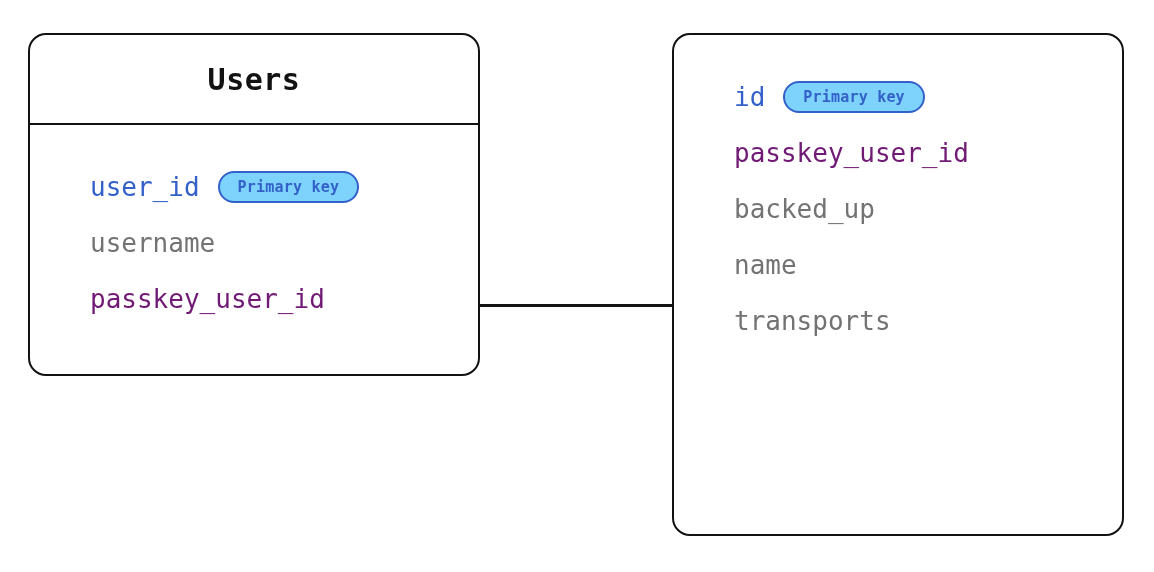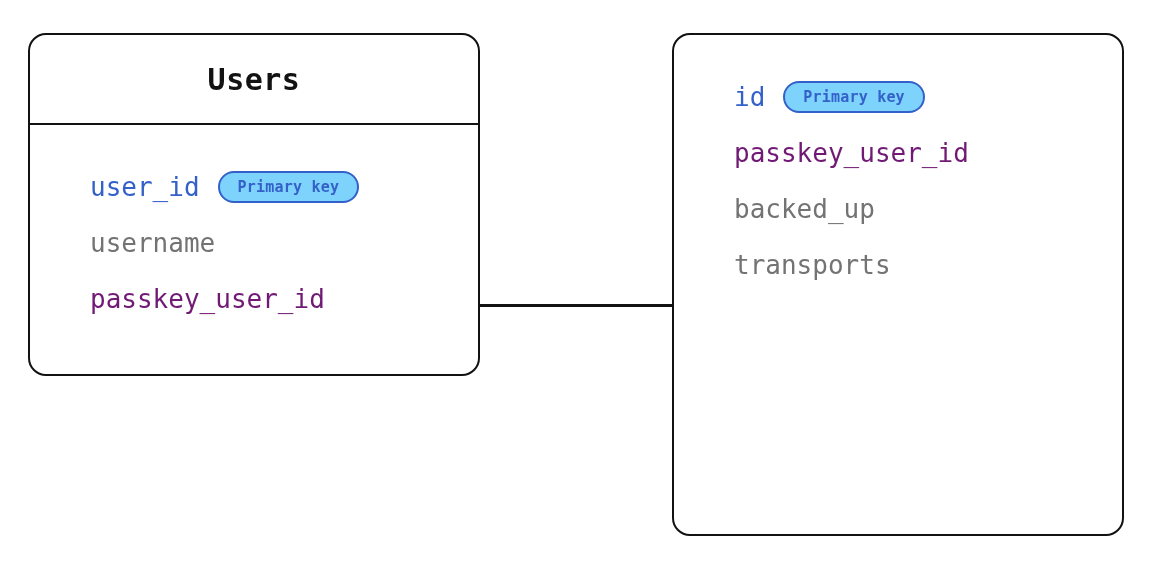--- a/index.html
+++ b/index.html
@@ -147,20 +147,23 @@
 
 
       <div class="attr-row">
         <span class="attr-name is-fk">passkey_user_id</span>
       </div>
 
       <div class="attr-row">
         <span class="attr-name">backed_up</span>
       </div>
 
+      <div class="attr-row">
+        <span class="attr-name">name</span>
+      </div>
 
       <div class="attr-row">
         <span class="attr-name">transports</span>
       </div>
 
     </div>
   </div>
 
 </div>
 

